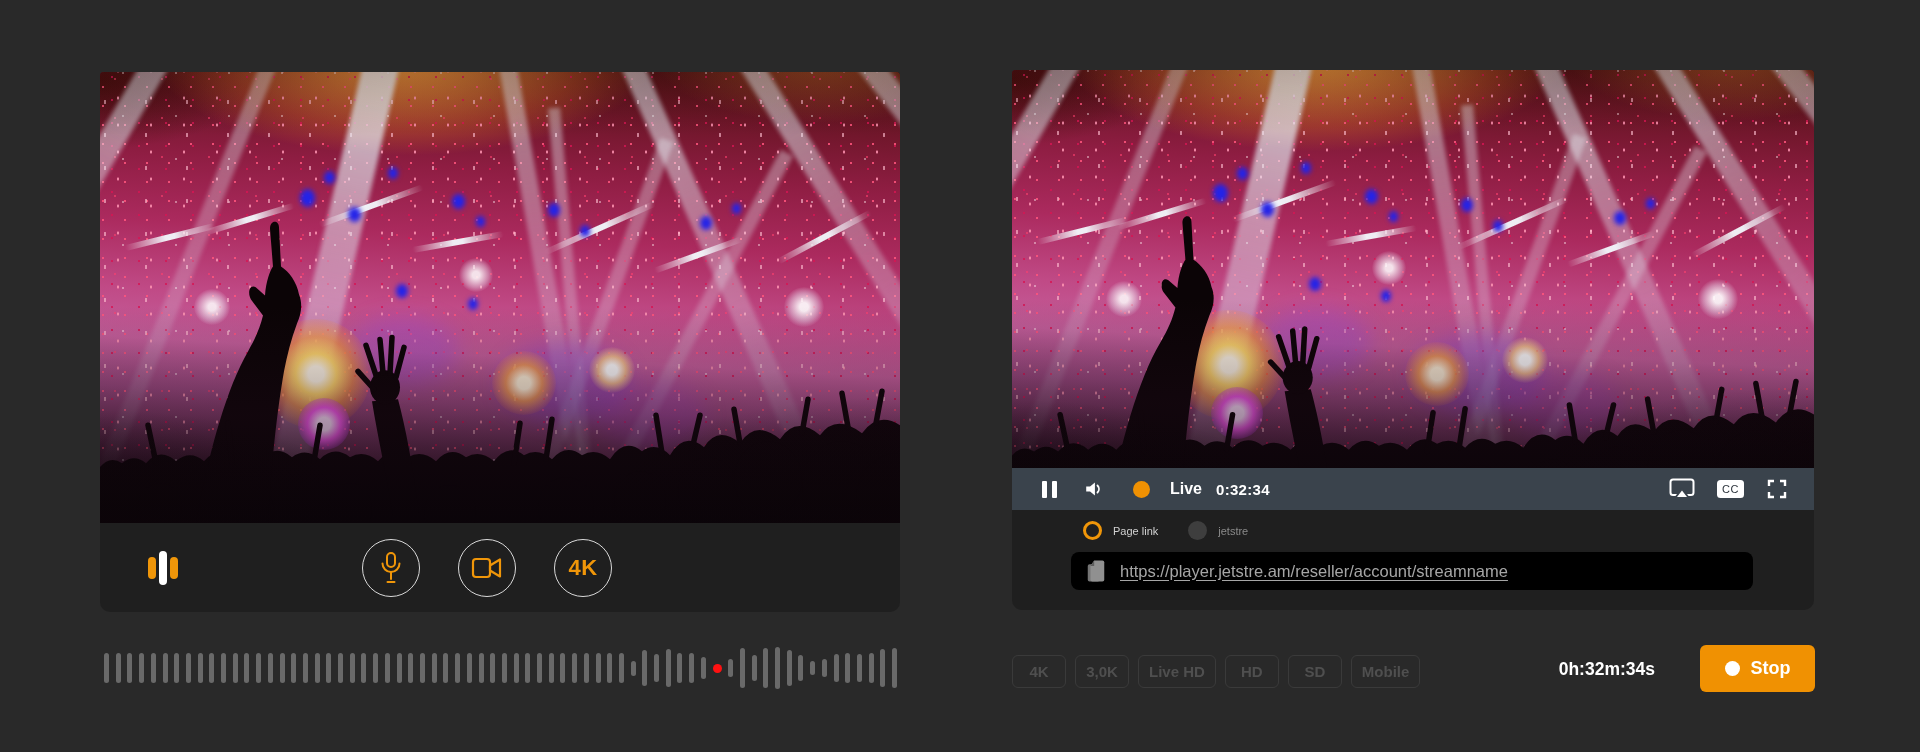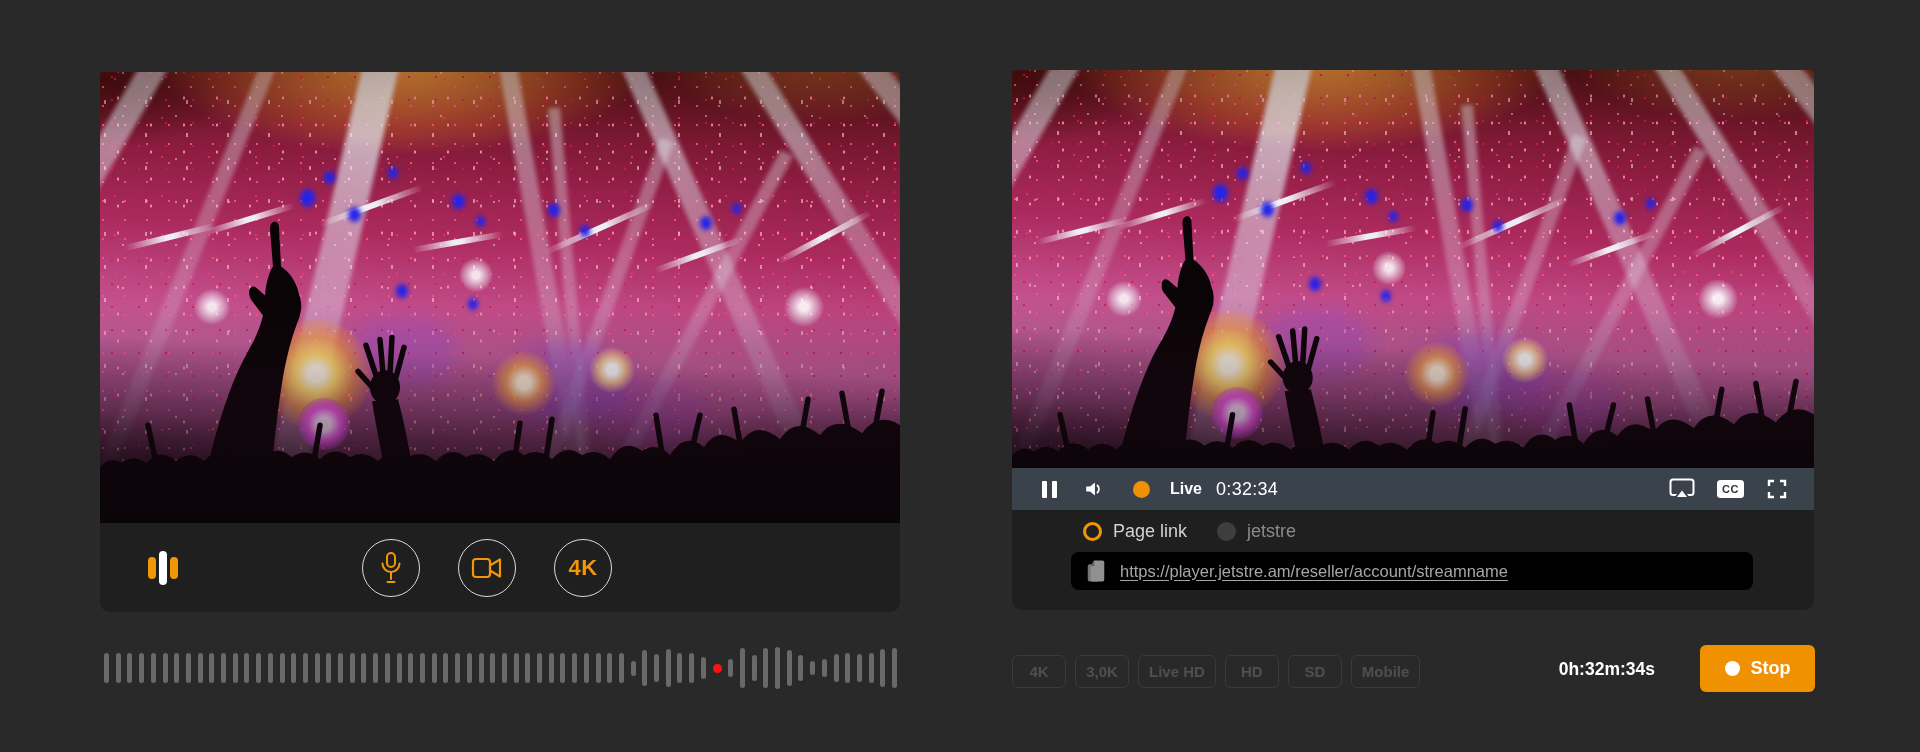--- a/index.html
+++ b/index.html
@@ -99,33 +99,33 @@
 
   
   .player-bar{position:absolute;left:0;right:0;bottom:0;height:42px;background:#3a434c;z-index:5;
     display:flex;align-items:center;padding:0 26px 0 30px;}
   .pbtn{display:flex;align-items:center;background:none;border:none;padding:0;cursor:pointer;}
   .pause{gap:5px;}
   .pause i{display:block;width:5px;height:17px;background:#fff;border-radius:1px;}
   .vol{margin-left:26px;}
   .rec-dot{width:17px;height:17px;border-radius:50%;background:#f09102;margin-left:28px;flex:none;}
   .live-label{margin-left:20px;font-size:16px;font-weight:bold;color:#fff;}
-  .elapsed{margin-left:14px;font-size:18px;font-weight:normal;color:#fff;letter-spacing:.3px;}
+  .elapsed{margin-left:14px;font-size:15px;font-weight:bold;color:#fff;letter-spacing:.3px;}
   .bar-spacer{flex:1;}
-  .cc-badge{background:#fff;color:#2c343c;font-size:11px;font-weight:bold;padding:3px 5px;border-radius:3.5px;
+  .cc-badge{background:#fff;color:#2c343c;font-size:11px;font-weight:normal;padding:3px 5px;border-radius:3.5px;
     margin:16px 22px;letter-spacing:.5px;border:none;cursor:pointer;}
 
   
   .share-panel{position:relative;height:88px;}
   .radio-row{position:absolute;left:71px;top:11px;display:flex;align-items:center;gap:30px;}
   .radio-opt{display:flex;align-items:center;gap:11px;cursor:pointer;}
   .radio{width:19px;height:19px;border-radius:50%;box-sizing:border-box;flex:none;}
   .radio.selected{border:3px solid #f09609;background:transparent;}
   .radio.unselected{background:#3e3e3e;}
-  .radio-label{font-size:18px;text-align:center;}
+  .radio-label{font-size:11px;text-align:center;}
   .lit{color:#d2d2d2;}.dim{color:#8a8a8a;}
   .url-bar{position:absolute;left:59px;top:42px;width:682px;height:38px;background:#000;border-radius:8px;
     display:flex;align-items:center;gap:13px;padding:0 14px;box-sizing:border-box;cursor:text;}
   .url{color:#a6a6a6;font-size:16.5px;text-decoration:underline;text-underline-offset:3px;cursor:pointer;white-space:nowrap;}
 
   
   .quality-row{position:absolute;left:1012px;top:655px;display:flex;gap:9px;}
   .q-btn{height:33px;min-width:54px;padding:0 10px;border:1px solid #3a3a3a;border-radius:6px;background:transparent;
     color:#4f4f4f;font-weight:bold;font-size:15px;font-family:inherit;cursor:default;}
   .timer{position:absolute;left:1490px;top:659px;width:165px;text-align:right;color:#fff;font-size:17.5px;font-weight:bold;}

